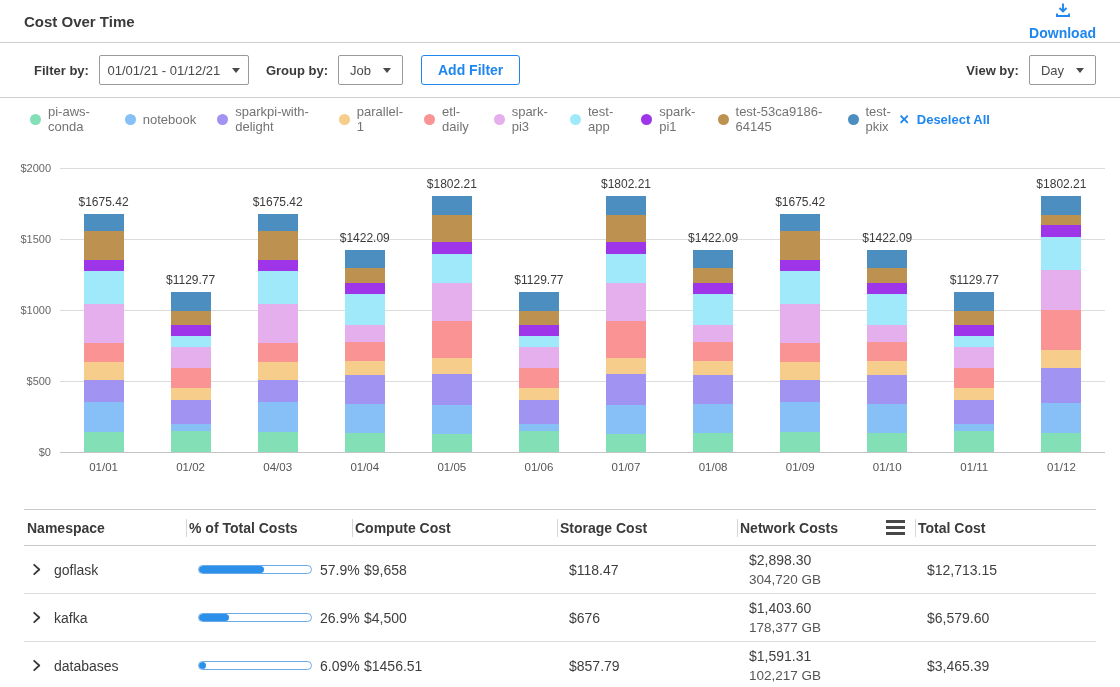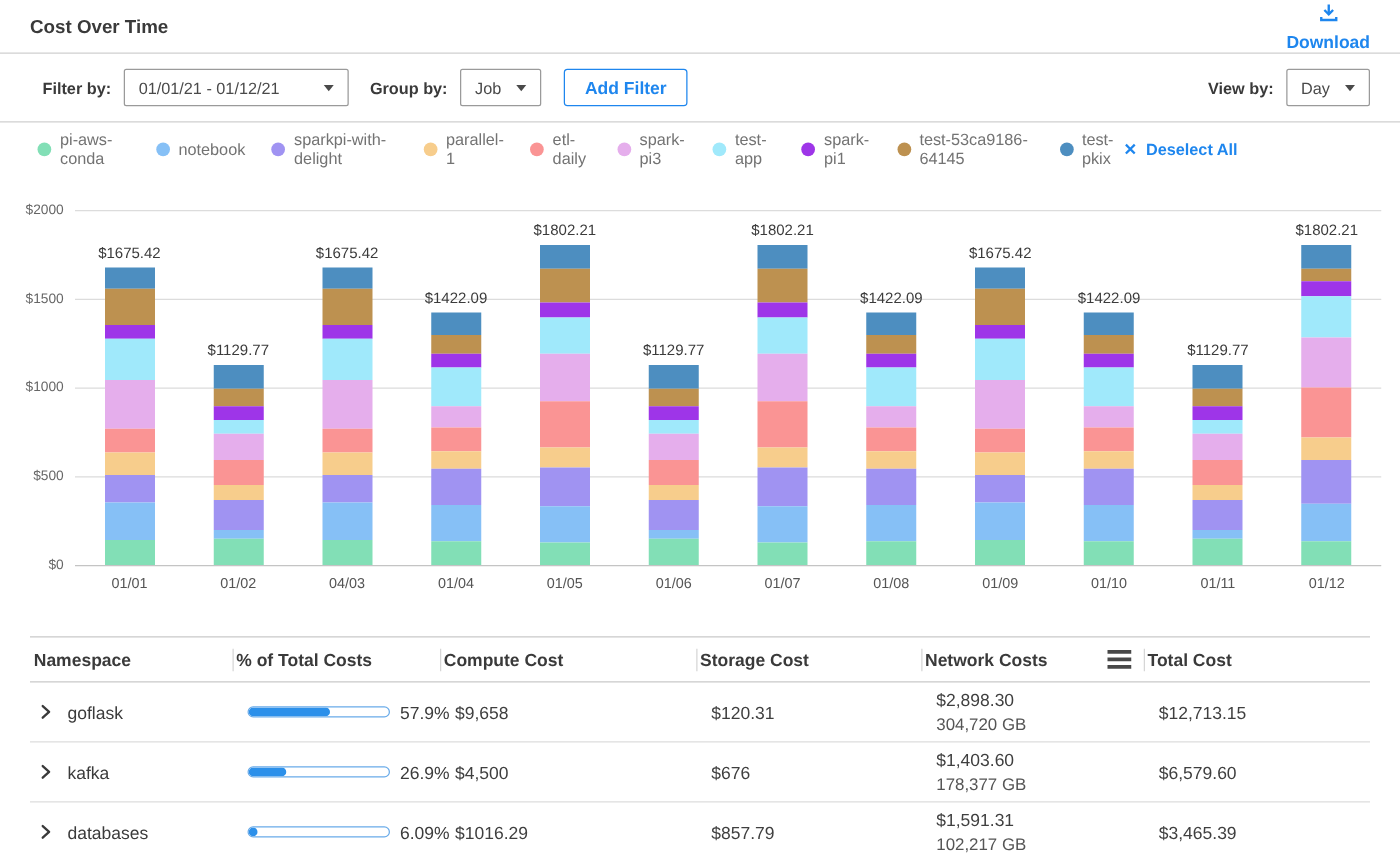--- a/index.html
+++ b/index.html
@@ -13,21 +13,21 @@
   .download-btn { display: flex; align-items: center; gap: 7px; font-size: 14px;
     font-weight: bold; color: #1e86ee; cursor: pointer; background: none; border: none; flex-direction: column; }
 
   
   .filter-bar { display: flex; align-items: center; height: 55px;
     padding: 0 24px 0 34px; border-bottom: 1px solid #cfcfcf; }
   .f-label { font-size: 13px; font-weight: bold; color: #3a3a3a; margin-right: 10px; white-space: nowrap; }
   .select { display: flex; align-items: center; justify-content: space-between; gap: 12px;
     height: 30px; padding: 0 11px; border: 1px solid #9a9a9a; border-radius: 2px;
     background: #fff; font-size: 13px; color: #4a4a4a; cursor: pointer; white-space: nowrap; }
-  .select.date { width: 180px; }
+  .select.date { width: 150px; justify-content: center; }
   .caret { width: 0; height: 0; border-left: 4.5px solid transparent;
     border-right: 4.5px solid transparent; border-top: 5.5px solid #4a4a4a; }
   .gap-l { margin-left: 17px; }
   .add-filter-btn { margin-left: 18px; height: 30px; padding: 0 16px; background: #fff;
     border: 1px solid #1e86ee; border-radius: 3px; color: #1e86ee; font-size: 14px;
     font-weight: bold; cursor: pointer; }
   .viewby-group { margin-left: auto; display: flex; align-items: center; }
 
   
   .legend-bar { display: flex; align-items: center; height: 42px; padding: 0 24px 0 30px; }
@@ -402,21 +402,21 @@
           </button>
           <span class="ns-name">goflask</span>
         </div>
         <div class="pct-cell cell">
           <div class="pct-track">
             <div class="pct-fill" style="width: 57.9%;"></div>
           </div>
           <span class="pct-text">57.9%</span>
         </div>
         <div class="cell">$9,658</div>
-        <div class="cell">$120.31</div>
+        <div class="cell">$118.47</div>
         <div class="cell">
           <div class="net-cost">$2,898.30</div>
           <div class="net-gb">304,720 GB</div>
         </div>
         <div class="cell">$12,713.15</div>
       </div>
       <div class="t-grid t-row">
         <div class="ns-cell">
           <button class="chev-btn">
             <svg width="13" height="13" viewBox="0 0 14 14" fill="none" stroke="#3b3b3b" stroke-width="2" stroke-linecap="round" stroke-linejoin="round">
@@ -447,21 +447,21 @@
             </svg>
           </button>
           <span class="ns-name">databases</span>
         </div>
         <div class="pct-cell cell">
           <div class="pct-track">
             <div class="pct-fill" style="width: 6.09%;"></div>
           </div>
           <span class="pct-text">6.09%</span>
         </div>
-        <div class="cell">$1016.29</div>
+        <div class="cell">$1456.51</div>
         <div class="cell">$857.79</div>
         <div class="cell">
           <div class="net-cost">$1,591.31</div>
           <div class="net-gb">102,217 GB</div>
         </div>
         <div class="cell">$3,465.39</div>
       </div>
     </div>
 </div>
 

